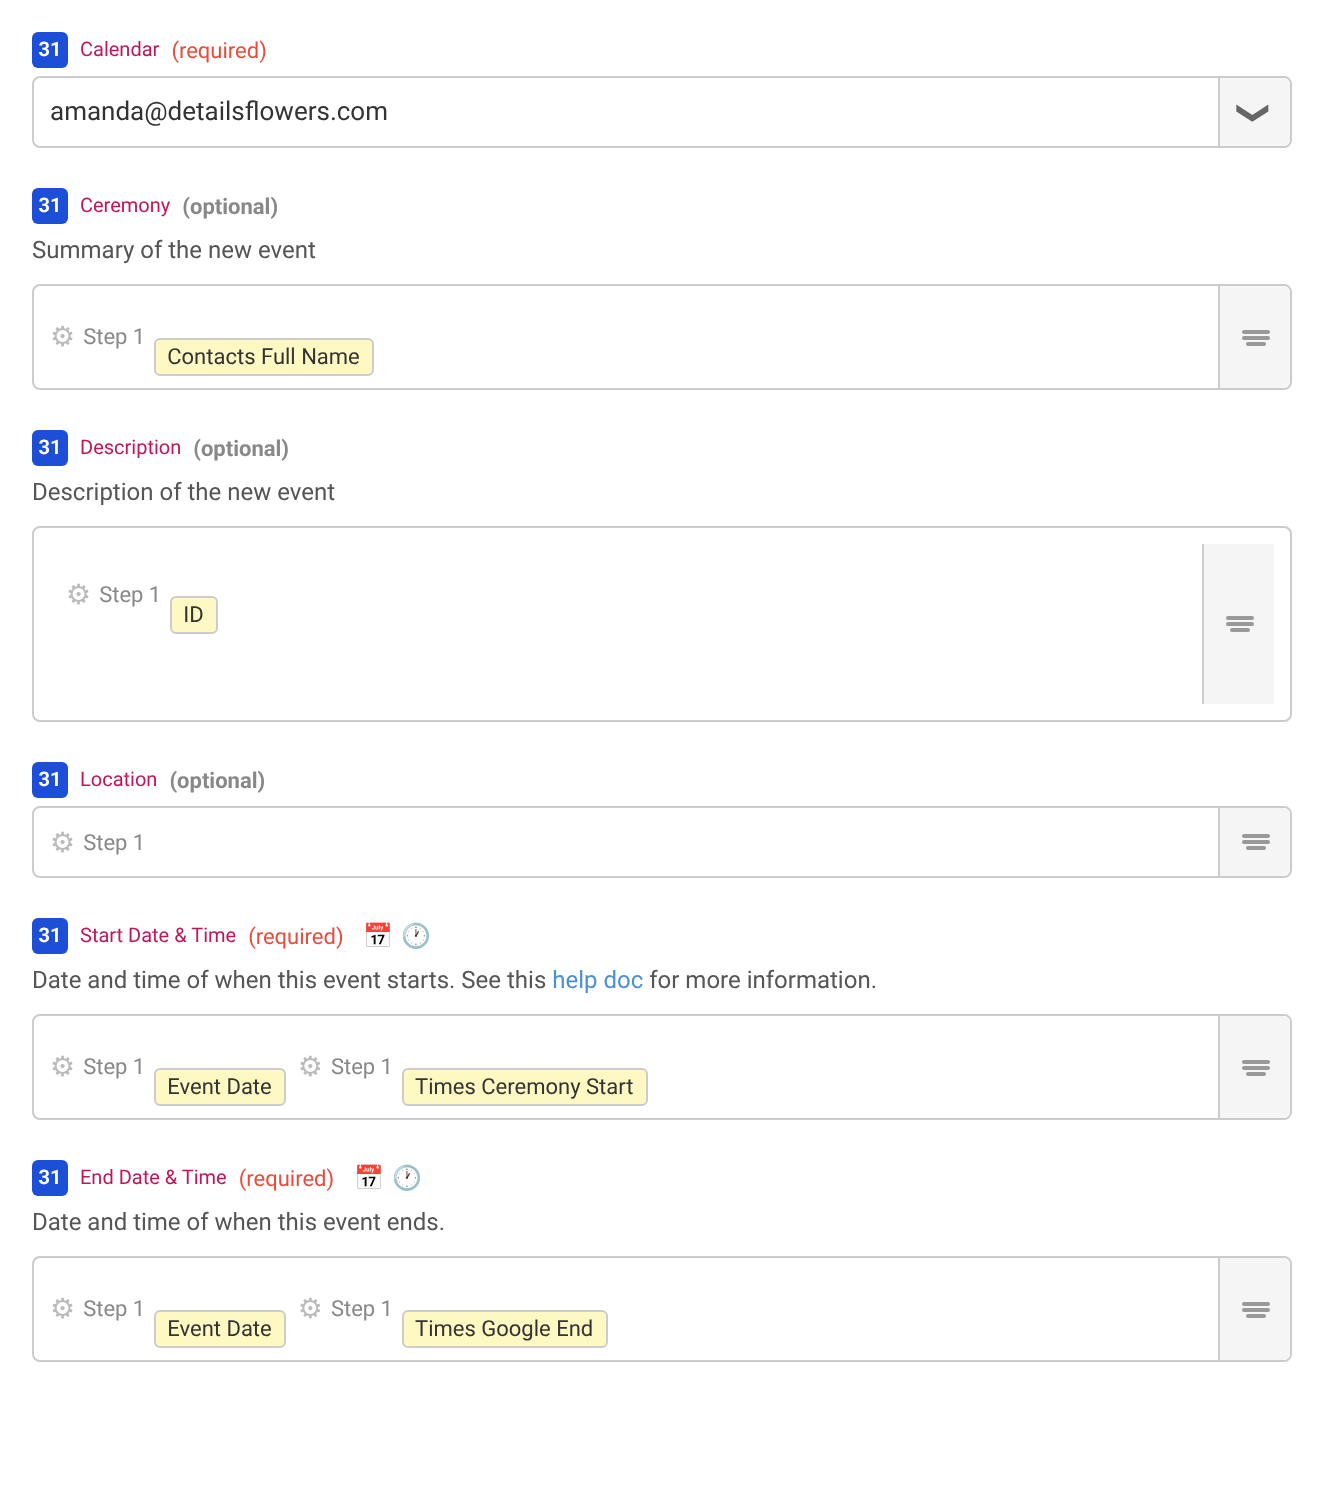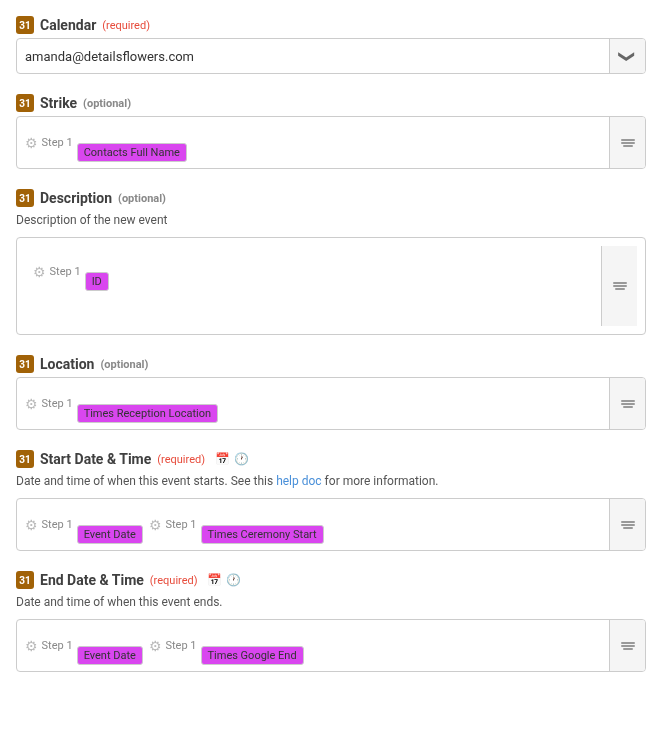--- a/index.html
+++ b/index.html
@@ -23,32 +23,32 @@
       gap: 6px;
       margin-bottom: 4px;
     }
 
     .step-badge {
       display: inline-flex;
       align-items: center;
       justify-content: center;
       width: 18px;
       height: 18px;
-      background: #a16207;
+      background: #1d4ed8;
       color: #fff;
       font-size: 10px;
       font-weight: bold;
       border-radius: 3px;
       flex-shrink: 0;
     }
 
     .section-title {
-      font-weight: 700;
-      font-size: 14px;
-      color: #404040;
+      font-weight: 400;
+      font-size: 10px;
+      color: #be185d;
     }
 
     .required-label {
       color: #e74c3c;
       font-size: 11px;
       font-weight: normal;
     }
 
     .optional-label {
       color: #888;
@@ -115,21 +115,21 @@
       display: inline-flex;
       align-items: center;
       gap: 4px;
       font-size: 11px;
       color: #555;
     }
 
     .token-label {
       display: inline-flex;
       align-items: center;
-      background: #d946ef;
+      background: #fef9c3;
       border: 1px solid #ccc;
       border-radius: 3px;
       padding: 2px 6px;
       font-size: 11px;
       color: #333;
       white-space: nowrap;
       margin-top: 20px;
     }
 
     .token-step {
@@ -201,23 +201,24 @@
     </div>
     <div class="dropdown-btn">
       <span style="font-size: 16px; color: rgb(102, 102, 102); transform: rotate(90deg); display: inline-block;">❯</span>
     </div>
   </div>
 </div>
 
 <div class="section">
   <div class="section-header">
     <span class="step-badge">31</span>
-    <span class="section-title">Strike</span>
+    <span class="section-title">Ceremony</span>
     <span class="optional-label">(optional)</span>
   </div>
+  <div class="section-note">Summary of the new event</div>
   <div class="input-row-with-btn">
     <div class="input-content">
       <div class="token">
         <span class="gear-icon">⚙</span>
         <span class="token-step">Step 1</span>
         <span class="token-label">Contacts Full Name</span>
       </div>
     </div>
     <div class="reorder-btn">
       <div class="reorder-icon">
@@ -258,21 +259,20 @@
   <div class="section-header">
     <span class="step-badge">31</span>
     <span class="section-title">Location</span>
     <span class="optional-label">(optional)</span>
   </div>
   <div class="input-row-with-btn">
     <div class="input-content">
       <div class="token">
         <span class="gear-icon">⚙</span>
         <span class="token-step">Step 1</span>
-        <span class="token-label">Times Reception Location</span>
       </div>
     </div>
     <div class="reorder-btn">
       <div class="reorder-icon">
         <span></span>
           <span></span>
           <span style="width:10px;"></span>
       </div>
     </div>
   </div>

